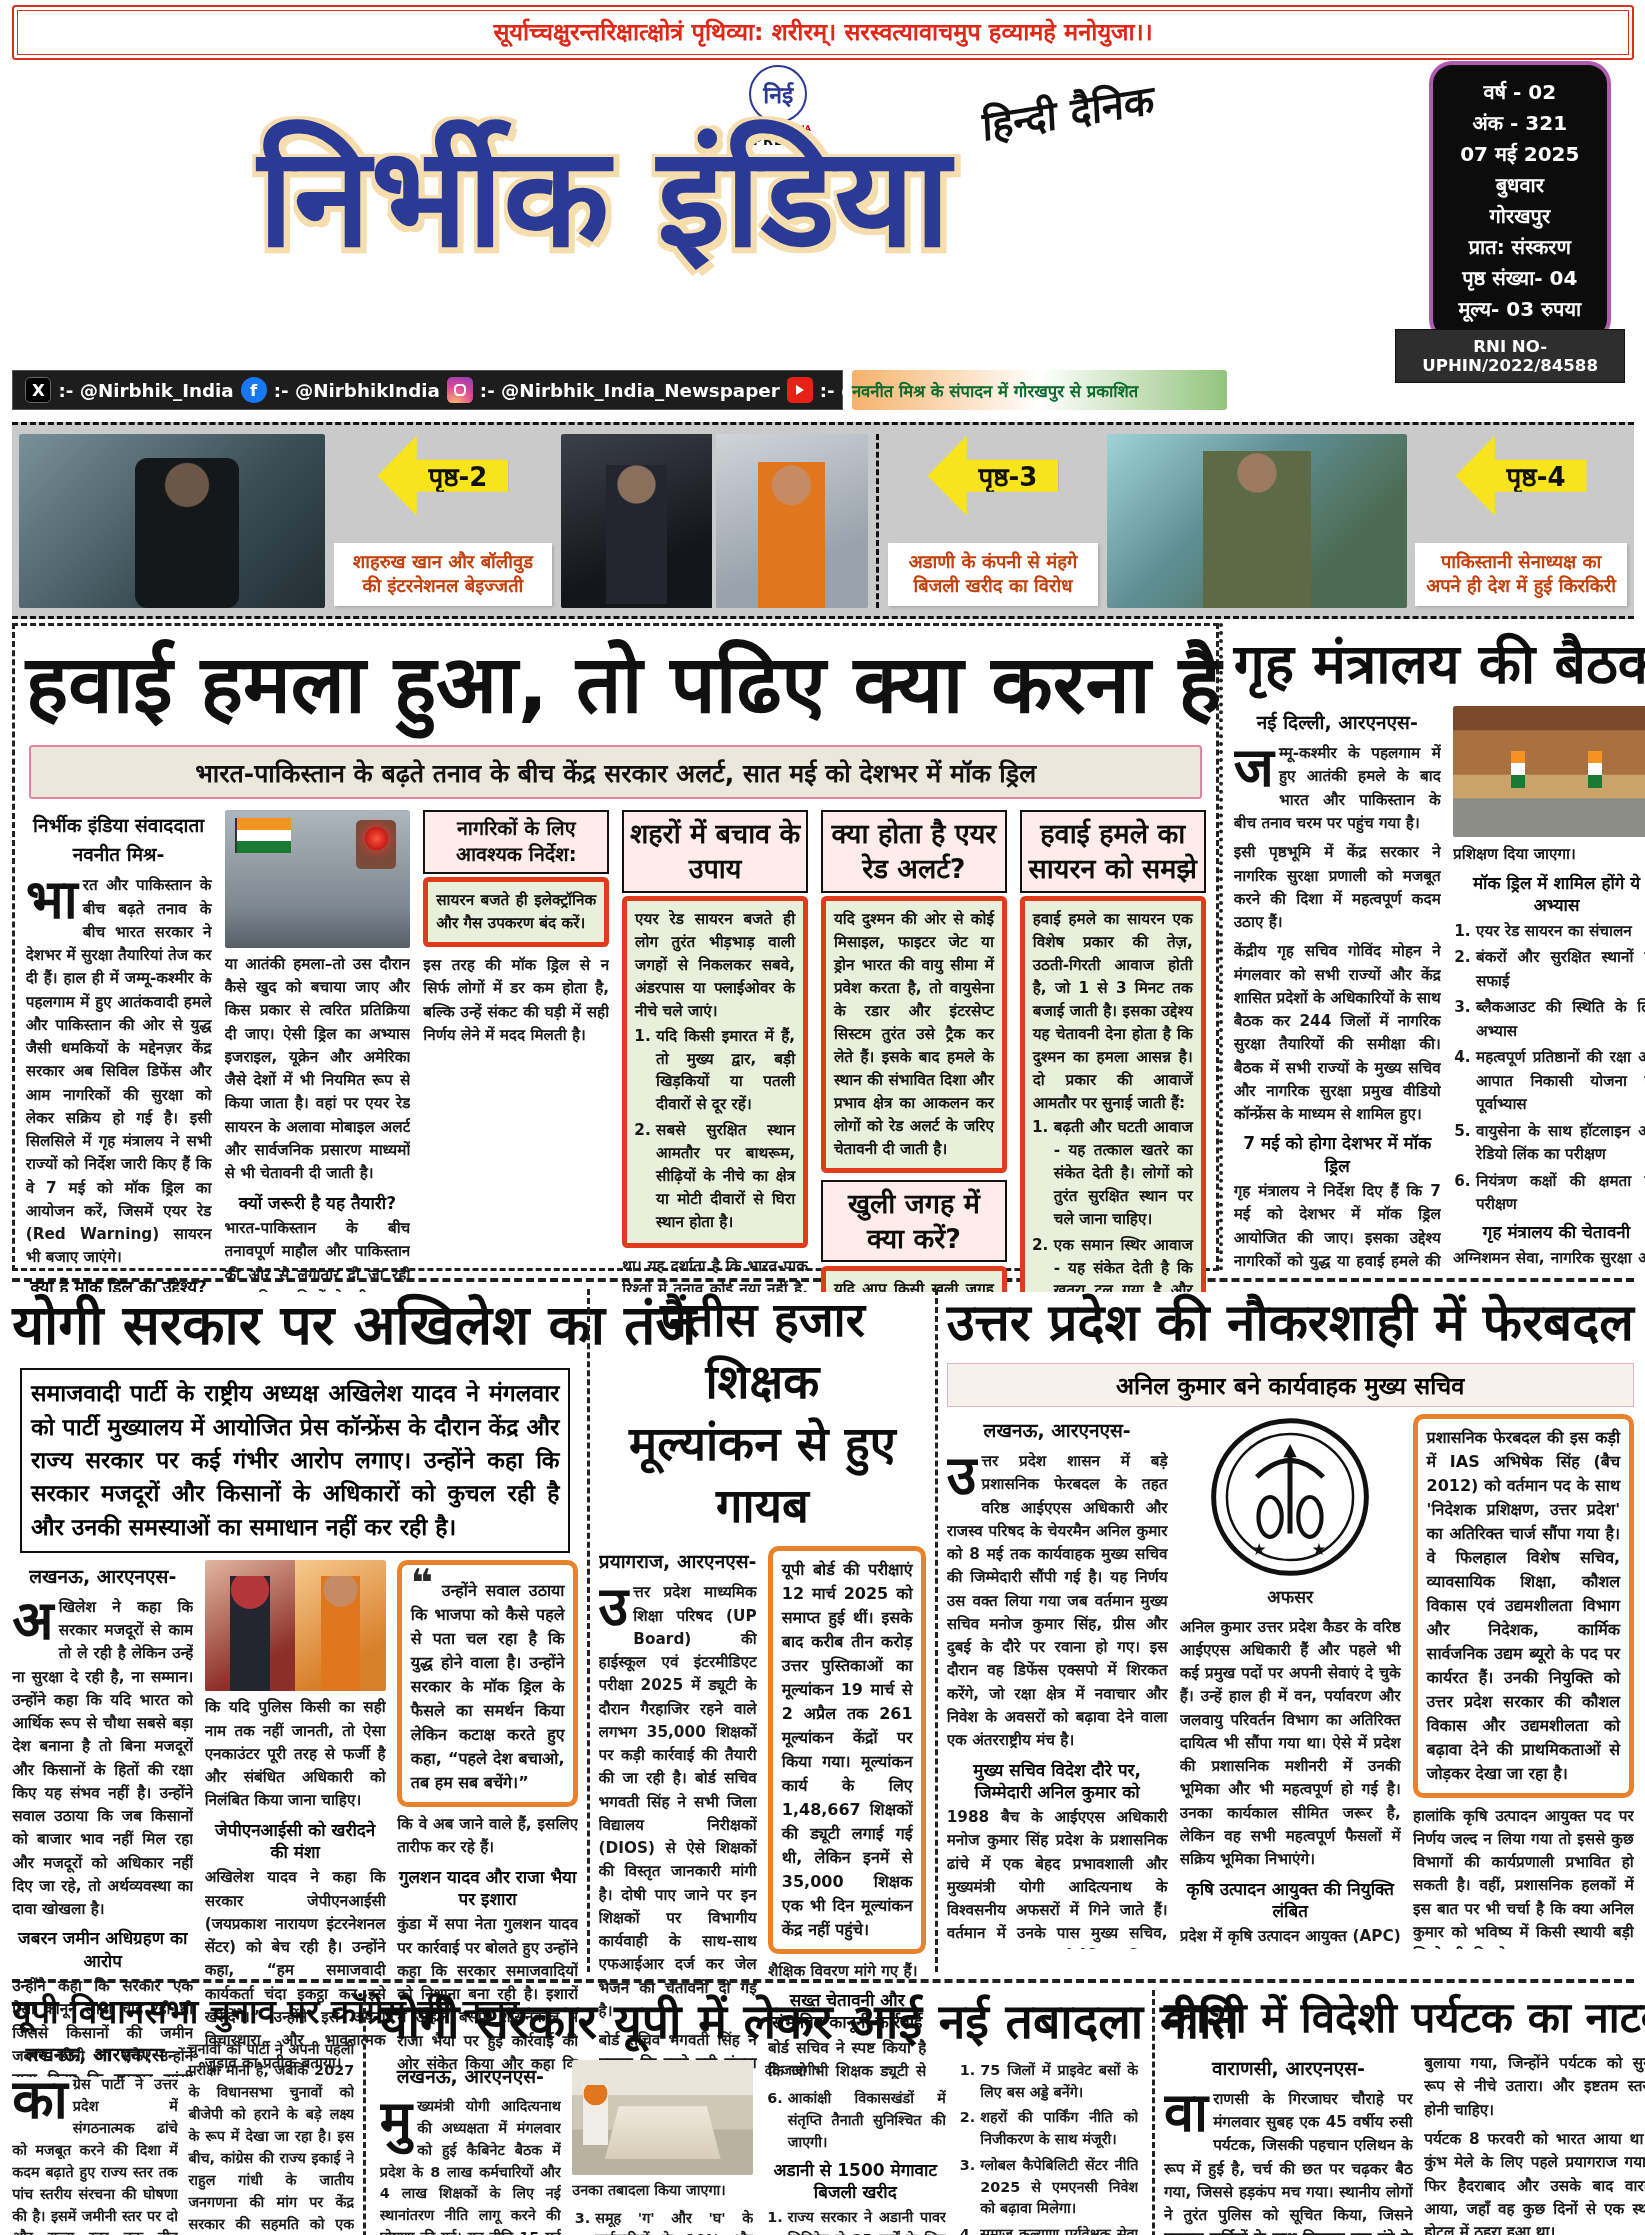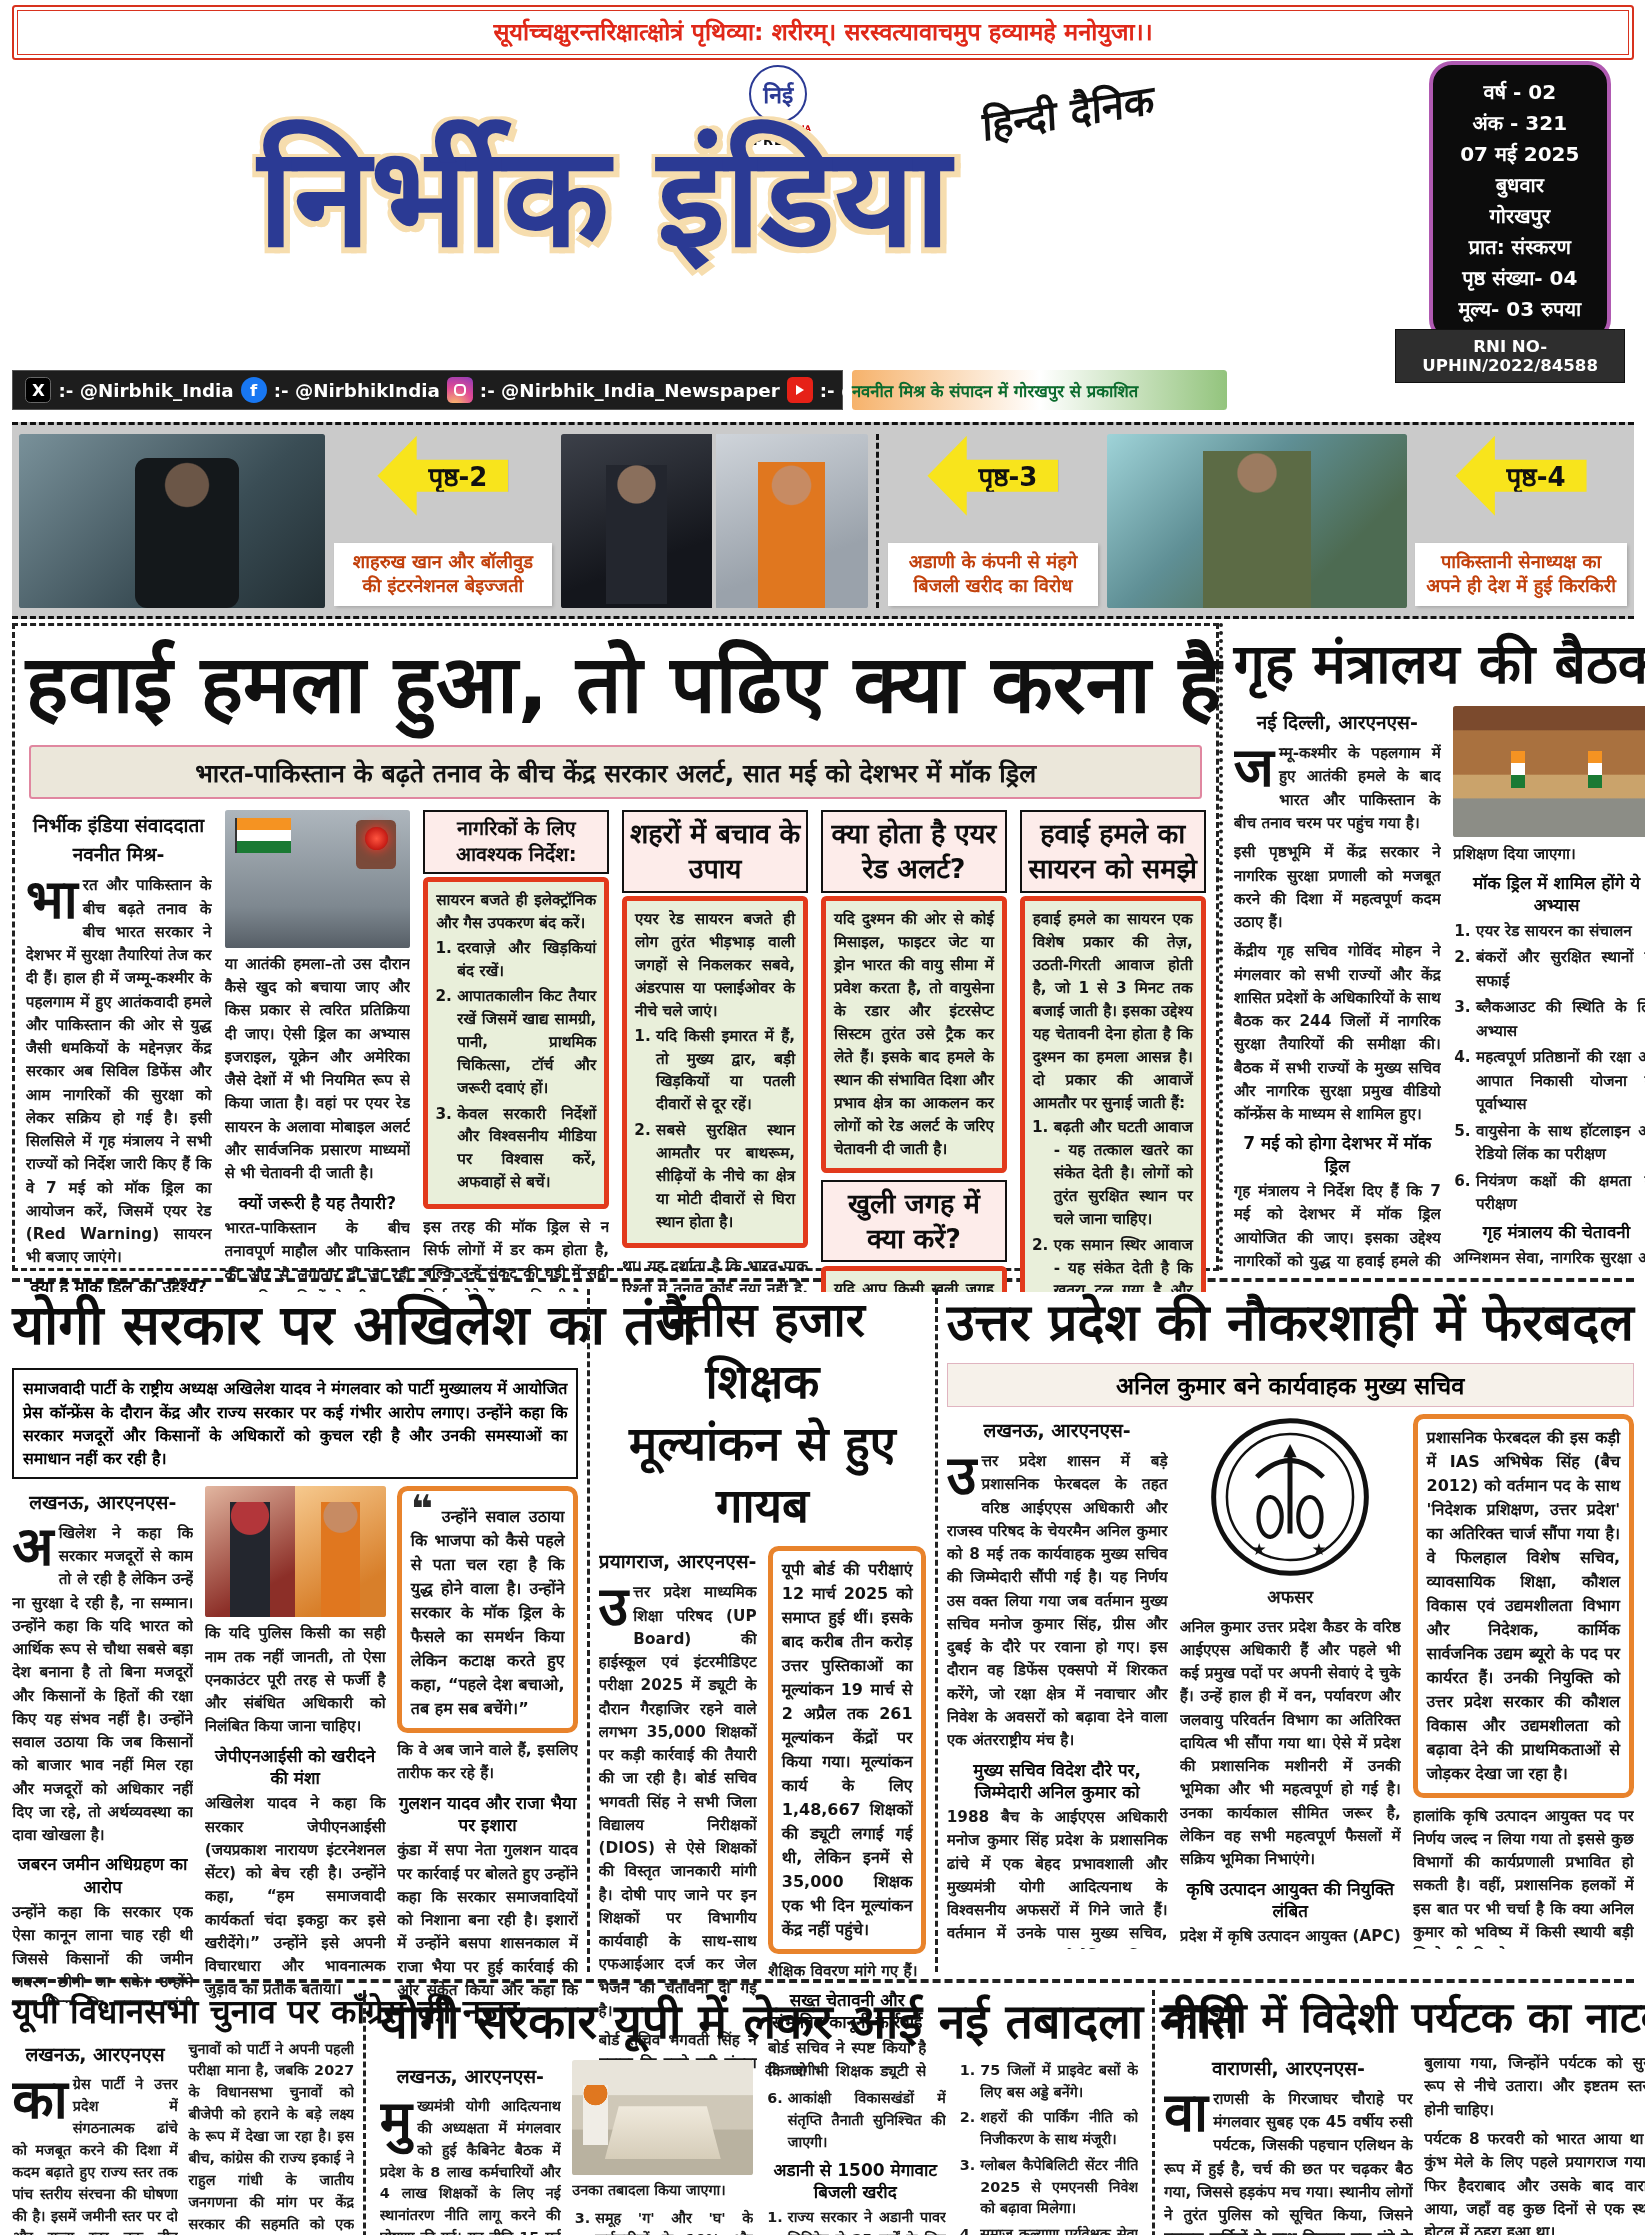--- a/index.html
+++ b/index.html
@@ -119,21 +119,21 @@
   ol.plainlist li { margin-bottom:3.5px; }
 
   .hdash { border-top:4.4px dashed #222; margin:7px 0; }
 
   
   .band2 { display:flex; height:683px; }
   .b2sep { border-left:3.5px dashed #222; margin:0 8.7px; }
   .art-headline { font-weight:900; color:#0d0d0d; text-align:center; line-height:1.32; }
   .akhilesh { width:566px; }
   .akhilesh .art-headline { font-size:55px; white-space:nowrap; }
-  .ak-standfirst { border:2.6px solid #111; margin:7px 0; padding:7px 8.7px; font-weight:800; font-size:16px;
+  .ak-standfirst { border:2.6px solid #111; margin:7px 8px; padding:7px 8.7px; font-weight:800; font-size:23px;
                    line-height:1.45; text-align:justify; }
   .ak-cols { display:flex; gap:11.4px; height:517px; }
   .ak-cols .col { flex:1; }
   .ph-akyogi { height:131px; border-radius:2.6px; margin-bottom:5.2px; display:flex; overflow:hidden; }
   .ph-akyogi .a { flex:1; background:linear-gradient(150deg,#e2b6a0,#8c2f28 75%); position:relative; }
   .ph-akyogi .a::after { content:""; position:absolute; left:28%; top:12%; width:44%; height:88%;
        background:radial-gradient(circle at 50% 12%, #b3363a 18%, #23262e 19%); }
   .ph-akyogi .b { flex:1; background:linear-gradient(150deg,#f6c98e,#d87f2a 75%); position:relative; }
   .ph-akyogi .b::after { content:""; position:absolute; left:28%; top:12%; width:44%; height:88%;
        background:radial-gradient(circle at 50% 12%, #c78b63 16%, #e0771f 17%); }
@@ -273,25 +273,20 @@
             <div class="siren"></div>
           </div>
           <p>या आतंकी हमला–तो उस दौरान कैसे खुद को बचाया जाए और किस प्रकार से त्वरित प्रतिक्रिया दी जाए। ऐसी ड्रिल का अभ्यास इजराइल, यूक्रेन और अमेरिका जैसे देशों में भी नियमित रूप से किया जाता है। वहां पर एयर रेड सायरन के अलावा मोबाइल अलर्ट और सार्वजनिक प्रसारण माध्यमों से भी चेतावनी दी जाती है।</p>
           <div class="sub">क्यों जरूरी है यह तैयारी?</div>
           <p>भारत-पाकिस्तान के बीच तनावपूर्ण माहौल और पाकिस्तान की ओर से लगातार दी जा रही युद्ध की धमकियों के बीच आम जनता की जागरूकता और तैयार रहना अनिवार्य है।</p>
         </div>
         <div class="col textcol">
           <div class="boxhead small">नागरिकों के लिए आवश्यक निर्देश:</div>
           <div class="greenbox">
             <span>सायरन बजते ही इलेक्ट्रॉनिक और गैस उपकरण बंद करें।</span>
-            <ol>
-                <li>दरवाज़े और खिड़कियां बंद रखें।</li>
-                <li>आपातकालीन किट तैयार रखें जिसमें खाद्य सामग्री, पानी, प्राथमिक चिकित्सा, टॉर्च और जरूरी दवाएं हों।</li>
-                <li>केवल सरकारी निर्देशों और विश्वसनीय मीडिया पर विश्वास करें, अफवाहों से बचें।</li>
-              </ol>
           </div>
           <p style="margin-top:7px">इस तरह की मॉक ड्रिल से न सिर्फ लोगों में डर कम होता है, बल्कि उन्हें संकट की घड़ी में सही निर्णय लेने में मदद मिलती है।</p>
 
         </div>
         <div class="col textcol">
           <div class="boxhead big">शहरों में बचाव के उपाय</div>
           <div class="greenbox">
             <span>एयर रेड सायरन बजते ही लोग तुरंत भीड़भाड़ वाली जगहों से निकलकर सबवे, अंडरपास या फ्लाईओवर के नीचे चले जाएं।</span>
             <ol>
                 <li>यदि किसी इमारत में हैं, तो मुख्य द्वार, बड़ी खिड़कियों या पतली दीवारों से दूर रहें।</li>

